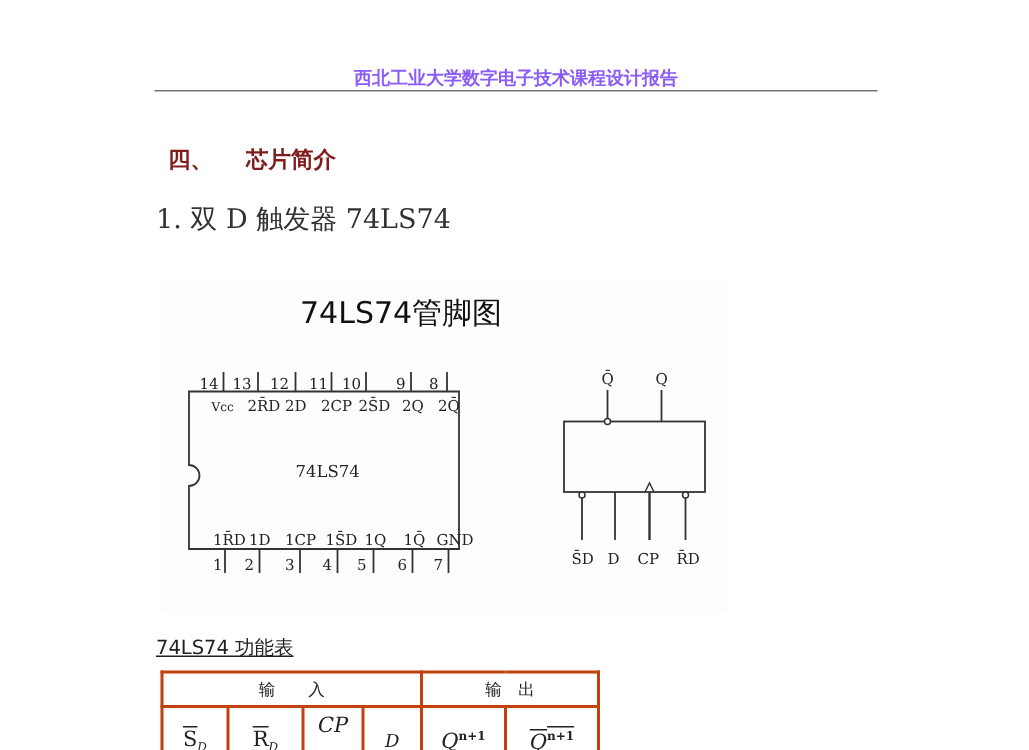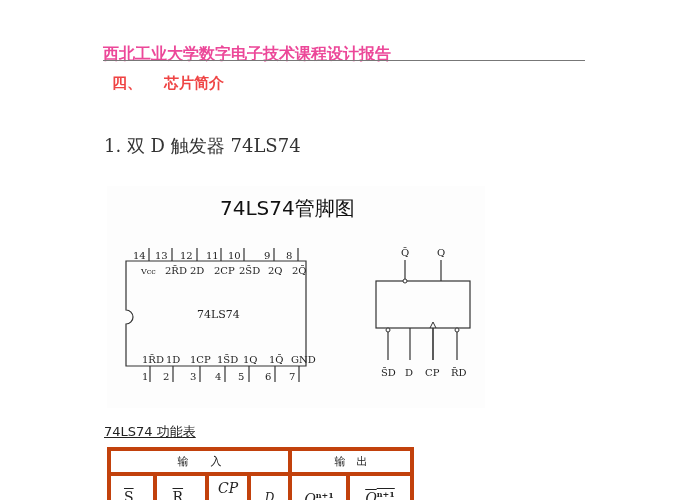--- a/index.html
+++ b/index.html
@@ -2,47 +2,47 @@
 <html><head>
 <meta charset="utf-8">
 <style>
   html, body { margin: 0; padding: 0; }
   body {
     width: 686px; height: 500px; background: #ffffff; position: relative; overflow: hidden;
     font-family: "DejaVu Serif", "Liberation Serif", serif; color: #111;
   }
   .abs { position: absolute; }
   .running-header {
-    left: 103px; width: 482px; top: 44px; text-align: left;
-    font-family: "DejaVu Sans", sans-serif; font-size: 16px; font-weight: bold; color: #ec4899;
+    left: 103px; width: 482px; top: 44px; text-align: center;
+    font-family: "DejaVu Sans", sans-serif; font-size: 12px; font-weight: bold; color: #8b5cf6;
     letter-spacing: 0px;
   }
   .header-rule { left: 103px; top: 60px; width: 482px; height: 0; border-top: 1.5px solid #777; }
   .section-title {
-    left: 112px; top: 74px; font-family: Liberation Mono, monospace; font-size: 15px; font-weight: bold; color: #ef4444;
+    left: 112px; top: 97px; font-family: Liberation Mono, monospace; font-size: 15px; font-weight: bold; color: #7f1d1d;
   }
   .section-title .num { margin-right: 22px; }
   .item-title {
     left: 104px; top: 134px; font-family: "DejaVu Serif", serif; font-size: 18px; color: #333;
   }
   .figure { left: 107px; top: 186px; width: 378px; height: 222px; background: #fdfdfd; }
   .fig-title {
-    left: 200px; top: 195px; font-family: "DejaVu Sans", sans-serif; font-size: 20px; color: #111; margin-left: 20px;
+    left: 200px; top: 195px; font-family: "DejaVu Sans", sans-serif; font-size: 20px; color: #111;
   }
   svg { position: absolute; left: 0; top: 0; }
   .pin-text { font-family: "DejaVu Serif", serif; font-size: 10px; fill: #222; }
   .chip-label { font-family: "DejaVu Serif", serif; font-size: 11px; fill: #222; }
   .table-caption {
     left: 104px; top: 423px; font-family: "DejaVu Sans", sans-serif; font-size: 13px; color: #222; text-decoration: underline;
   }
   table.func {
     position: absolute; left: 107px; top: 447px; border-collapse: collapse;
     font-family: "DejaVu Serif", serif; color: #222;
   }
-  table.func td { border: 4px solid #c2410c; text-align: center; padding: 0; }
+  table.func td { border: 2px solid #c2410c; text-align: center; padding: 0; }
   .hdr-cell { height: 21px; font-size: 11px; font-family: "DejaVu Sans", sans-serif; }
   .sub-cell { height: 40px; font-size: 14px; font-style: italic; vertical-align: middle; }
   .ov { text-decoration: overline; }
   sup { font-size: 8px; font-style: normal; font-weight: bold; }
   sub { font-size: 8px; }
 </style>
 </head>
 <body>
 
 <div class="abs running-header">西北工业大学数字电子技术课程设计报告</div>

